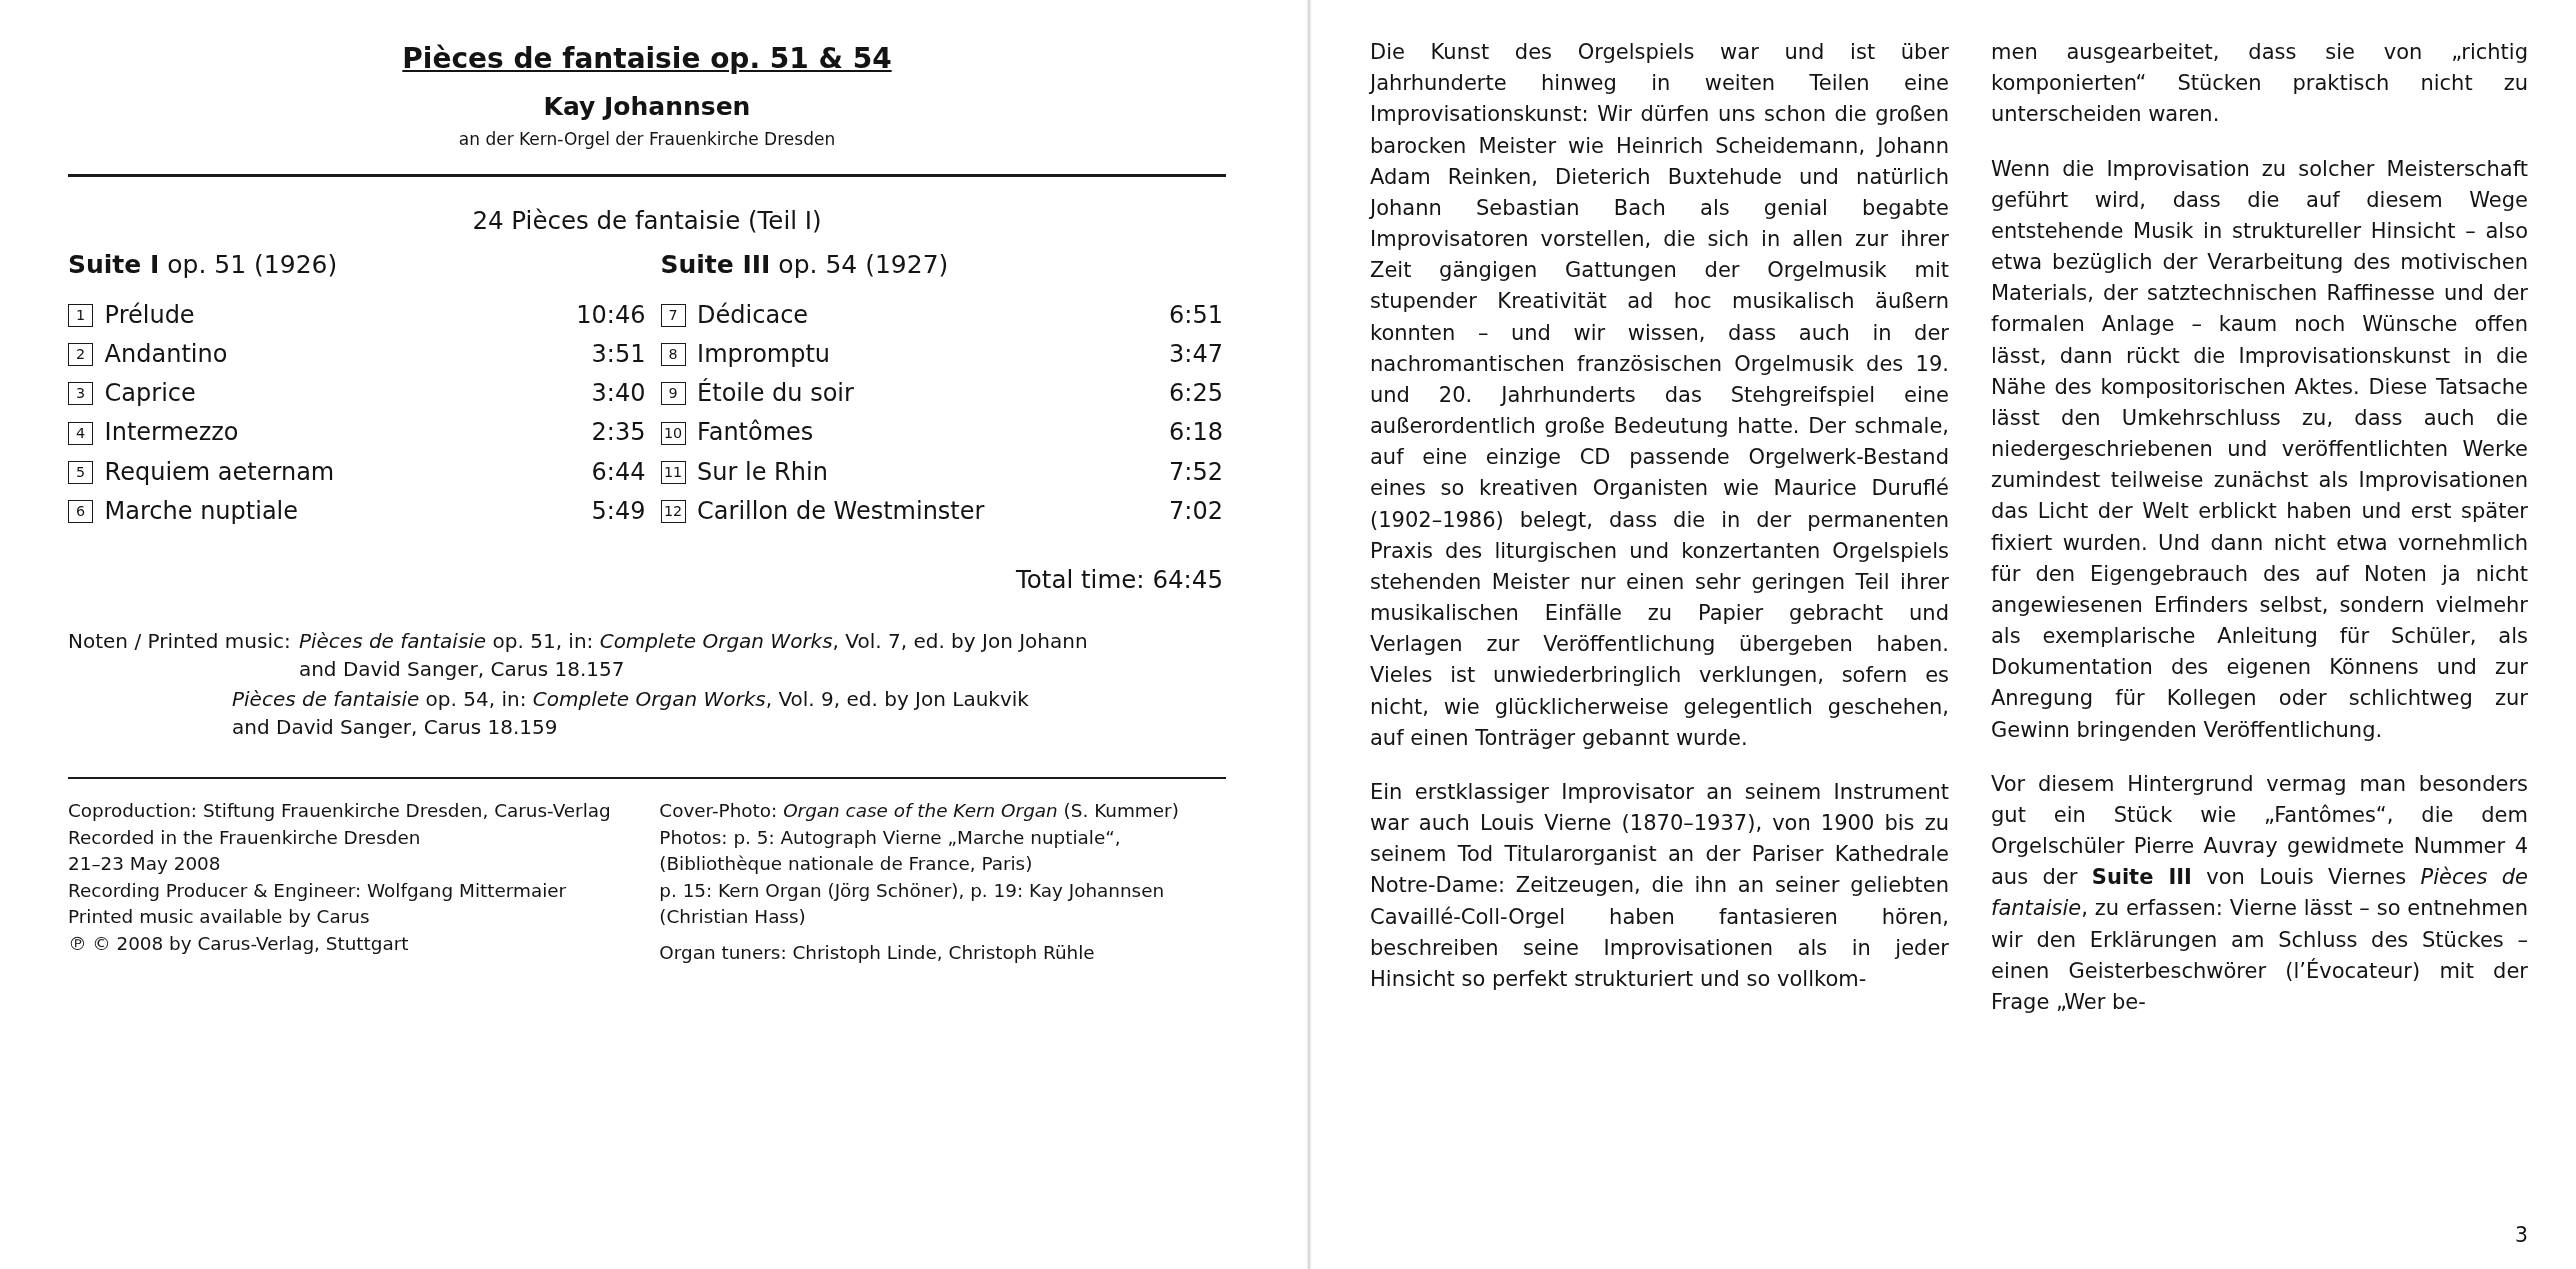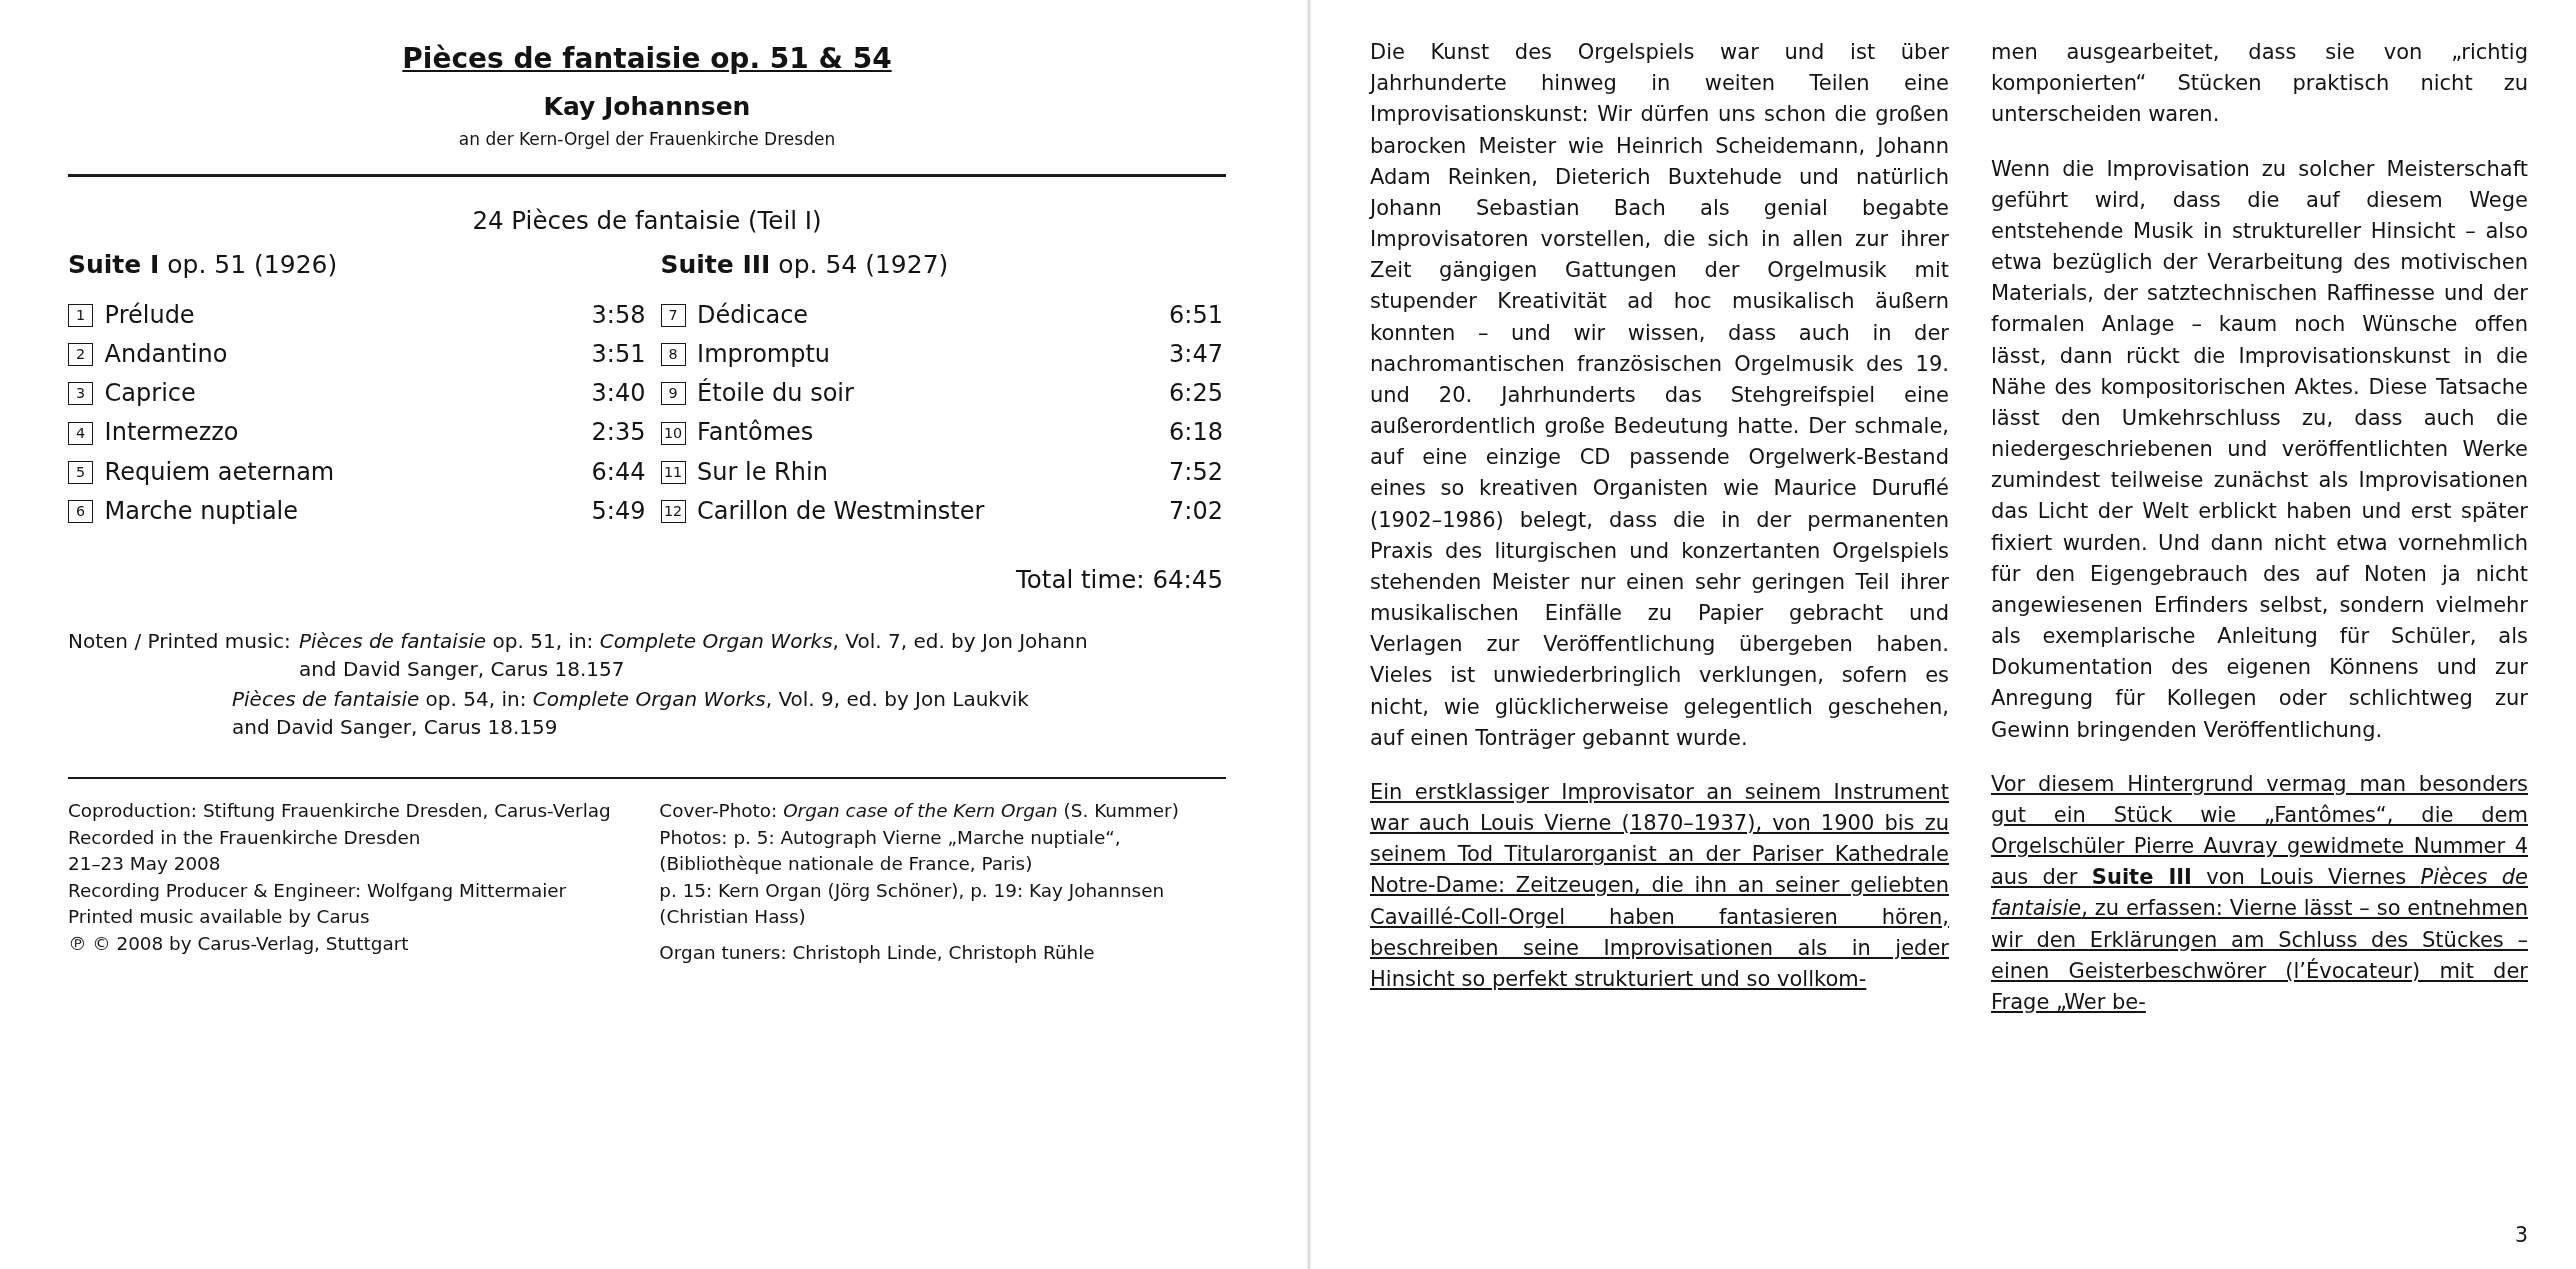--- a/index.html
+++ b/index.html
@@ -178,21 +178,21 @@
   }
   .text-col {
     width: 50%;
     box-sizing: border-box;
     font-size: 21px;
     line-height: 1.485;
     text-align: justify;
   }
   .text-col.c2 { padding-left: 42px; }
   .text-col p { margin: 0 0 23px 0; }
-  .text-col p:last-child { margin-bottom: 0; text-decoration: underline; }
+  .text-col p:last-child { margin-bottom: 0; }
   .page-num {
     position: absolute;
     right: 48px;
     bottom: 23px;
     font-size: 20.4px;
   }
   b { font-weight: bold; }
 </style>
 </head>
 <body>
@@ -215,21 +215,21 @@
 
       <div class="suite suite-left">
         <div class="suite-title">
           <b>Suite I</b>
           <span class="op">op. 51 (1926)</span>
         </div>
 
         <div class="track">
           <span class="num">1</span>
           <span class="tname">Prélude</span>
-          <span class="ttime">3:58</span>
+          <span class="ttime">10:46</span>
         </div>
         <div class="track">
           <span class="num">2</span>
           <span class="tname">Andantino</span>
           <span class="ttime">3:51</span>
         </div>
         <div class="track">
           <span class="num">3</span>
           <span class="tname">Caprice</span>
           <span class="ttime">3:40</span>

